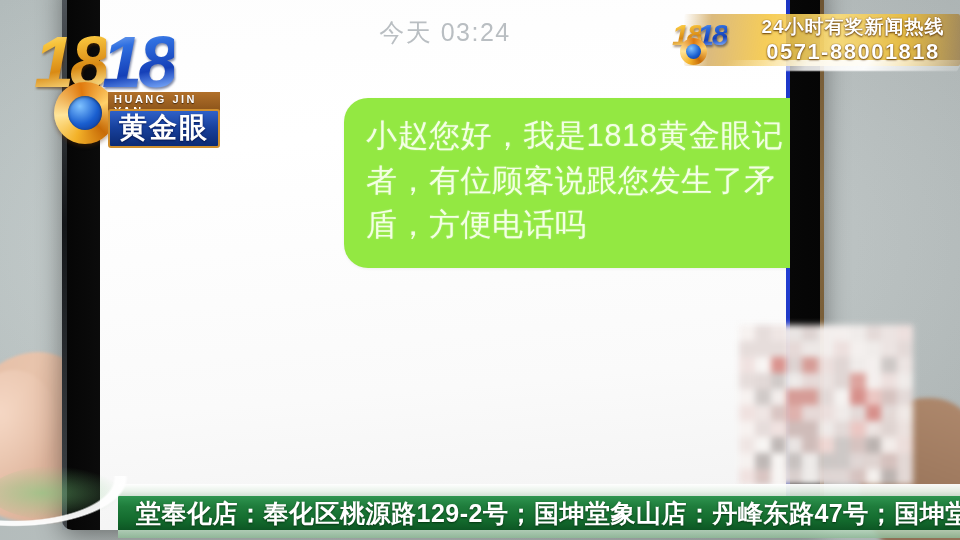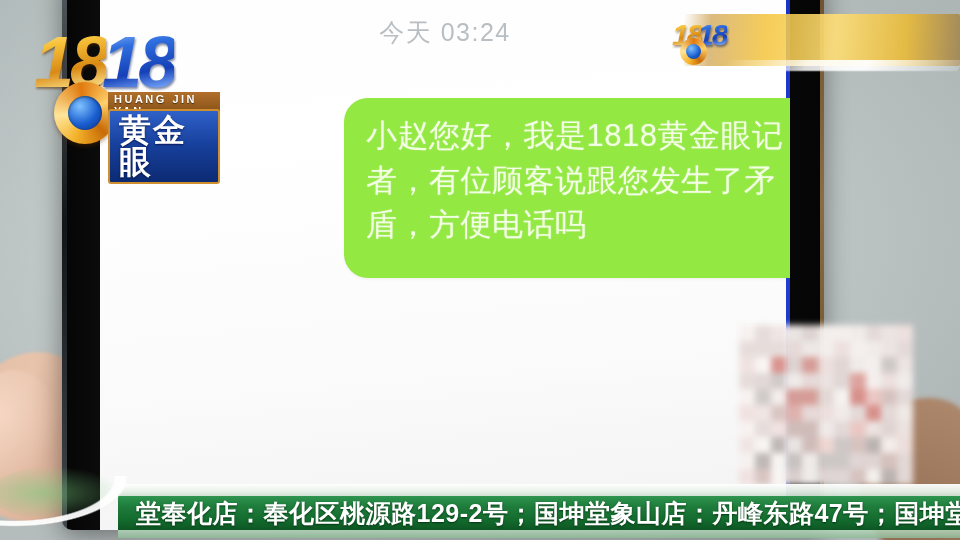--- a/index.html
+++ b/index.html
@@ -124,21 +124,21 @@
     color: #b9bec2;
     margin-top: 2px;
   }
 
   
   .bubble {
     position: absolute;
     left: 244px;
     top: 124px;
     width: 478px;
-    padding: 16px 20px 30px 22px;
+    padding: 16px 20px 20px 22px;
     box-sizing: border-box;
     background: #93e842;
     border-radius: 24px;
     color: #f3ffe4;
     font-size: 31px;
     line-height: 1.44;
     letter-spacing: 0.5px;
     text-shadow: 0 0 2px rgba(255,255,255,0.35);
     box-shadow: 0 1px 3px rgba(0,0,0,0.06);
   }
@@ -217,21 +217,21 @@
     color: #ffffff;
     background: linear-gradient(180deg, #b1702a, #7e4a14);
     padding: 1px 5px 1px 6px;
     text-shadow: 0 1px 1px rgba(0,0,0,0.55);
   }
   .logo-cn {
     position: absolute;
     left: 74px;
     top: 83px;
     padding: 3px 9px 4px 9px;
-    font-size: 32px;
+    font-size: 28px;
     font-weight: 700;
     letter-spacing: 2px;
     line-height: 1;
     color: #ffffff;
     background: linear-gradient(180deg, #2f61c8 0%, #17409c 48%, #0c2a73 100%);
     border: 2px solid #cf8f2f;
     border-radius: 3px;
     text-shadow: 0 1px 2px rgba(0,10,60,0.8);
   }
 
@@ -549,20 +549,24 @@
 
   <div class="hotline">
     <div class="hotline-bg"></div>
     <div class="hotline-sheen"></div>
     <div class="hotline-logo">
       <div class="hl-1818">
         <span class="gold18">18</span><span class="blue18">18</span>
       </div>
       <div class="hl-ring"></div>
     </div>
+    <div class="hotline-text">
+      <div class="hotline-l1">24小时有奖新闻热线</div>
+      <div class="hotline-l2">0571-88001818</div>
+    </div>
   </div>
 
   <div class="ticker-wrap">
     <div class="ticker-toprail"></div>
     <div class="ticker-bar">
       <div class="ticker-text">堂奉化店：奉化区桃源路129-2号；国坤堂象山店：丹峰东路47号；国坤堂台州</div>
     </div>
     <div class="ticker-bottomrail"></div>
     <div class="green-blob"></div>
     <div class="ticker-arc"></div>

